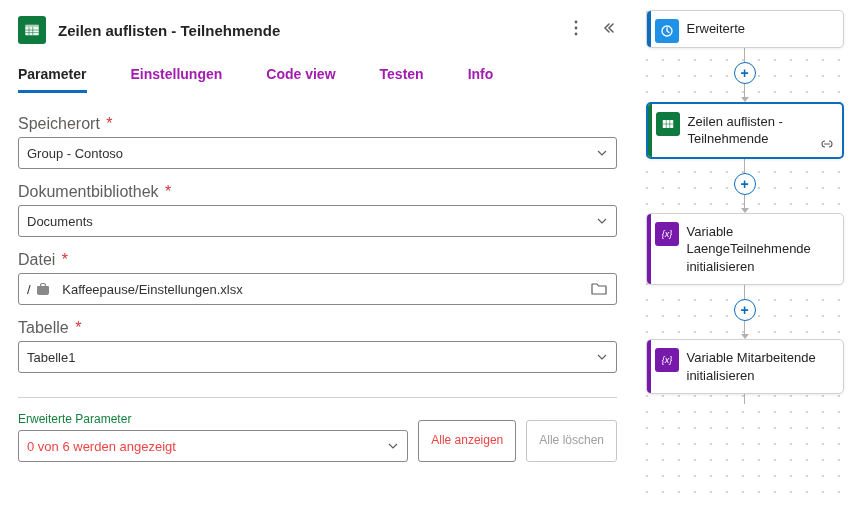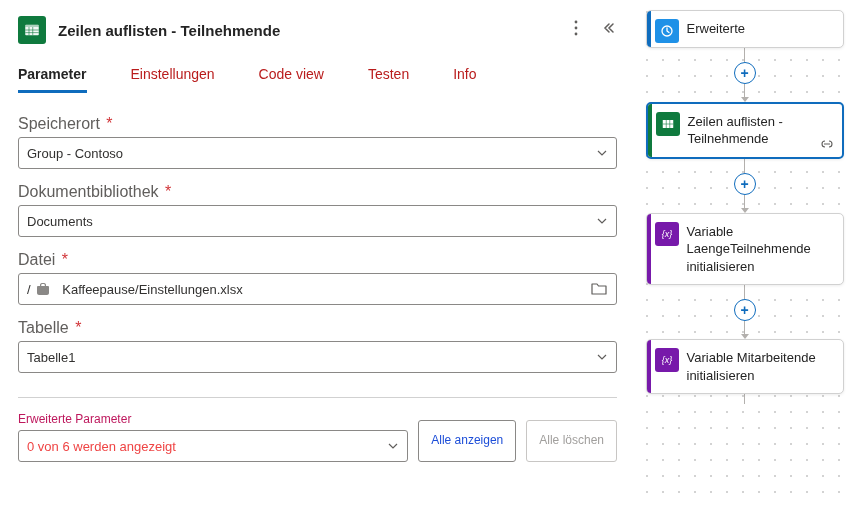--- a/index.html
+++ b/index.html
@@ -7,39 +7,39 @@
   
   .left-panel { width: 635px; padding: 16px 18px; }
   .card-header { display: flex; align-items: center; margin-bottom: 22px; }
   .excel-icon { width: 28px; height: 28px; background: #0f7a3e; border-radius: 3px; margin-right: 12px; display: flex; align-items: center; justify-content: center; }
   .excel-icon svg { width: 18px; height: 18px; }
   .card-title { font-size: 15px; font-weight: 600; color: #242424; flex: 1; }
   .header-icons { display: flex; gap: 14px; align-items: center; color: #605e5c; }
   .more-icon, .collapse-icon { cursor: pointer; padding: 2px; }
   
   .tabs { display: flex; gap: 44px; border-bottom: none; margin-bottom: 22px; }
-  .tab { font-size: 14px; color: #b91c1c; padding-bottom: 8px; cursor: pointer; font-weight: 400; }
+  .tab { font-size: 14px; color: #a21caf; padding-bottom: 8px; cursor: pointer; font-weight: 700; }
   .tab.active { color: #242424; border-bottom: 3px solid #0f6cbd; font-weight: 600; }
   
   .field { margin-bottom: 14px; }
   .field-label { font-size: 16px; color: #605e5c; margin-bottom: 4px; display: block; }
   .field-label .req { color: #d13438; margin-left: 2px; }
   .select-box { width: 100%; border: 1px solid #8a8886; border-radius: 3px; height: 32px; display: flex; align-items: center; padding: 0 8px; font-size: 13px; color: #323130; background: #fff; justify-content: space-between; cursor: pointer; }
   .chevron { width: 12px; height: 12px; }
   .file-box { width: 100%; border: 1px solid #8a8886; border-radius: 3px; height: 32px; display: flex; align-items: center; padding: 0 8px; font-size: 13px; color: #323130; background: #fff; justify-content: space-between; cursor: pointer; }
   .file-content { display: flex; align-items: center; gap: 4px; }
   .folder-icon { width: 18px; height: 16px; color: #605e5c; }
   
   .divider { border: none; border-top: 1px solid #d1d1d1; margin: 24px 0 14px; }
   
   .adv-row { display: flex; align-items: flex-end; gap: 10px; }
   .adv-select-wrap { flex: 1; }
-  .adv-label { font-size: 12px; color: #be185d; margin-bottom: 4px; display: block; }
+  .adv-label { font-size: 12px; color: #15803d; margin-bottom: 4px; display: block; }
   .adv-select { width: 100%; border: 1px solid #8a8886; border-radius: 3px; height: 32px; display: flex; align-items: center; padding: 0 8px; font-size: 13px; color: #ef4444; background: #fff; justify-content: space-between; cursor: pointer; }
-  .btn { height: 42px; padding: 0 12px; border: 1px solid #8a8886; border-radius: 3px; background: #fff; font-size: 12px; color: #1d4ed8; cursor: pointer; line-height: 1.3; text-align: center; display: flex; align-items: center; justify-content: center; }
+  .btn { height: 42px; padding: 0 12px; border: 1px solid #8a8886; border-radius: 3px; background: #fff; font-size: 12px; color: #ef4444; cursor: pointer; line-height: 1.3; text-align: center; display: flex; align-items: center; justify-content: center; }
   .btn.disabled { color: #a19f9d; border-color: #c8c6c4; cursor: default; }
   
   .right-panel { flex: 1; position: relative; background: #fff; padding-top: 4px; }
   .dot-bg { position: absolute; inset: 0; background-image: radial-gradient(circle, #b5b5b5 1px, transparent 1px); background-size: 16px 16px; background-position: 4px 4px; opacity: 0.6; }
   .flow { position: relative; display: flex; flex-direction: column; align-items: center; padding-top: 6px; }
   .node { width: 198px; background: #fff; border: 1px solid #d1d1d1; border-radius: 5px; box-shadow: 0 1px 3px rgba(0,0,0,0.08); display: flex; align-items: stretch; overflow: hidden; margin-bottom: 0; }
   .node.selected { border: 2px solid #0f6cbd; }
   .node .accent { width: 4px; flex-shrink: 0; }
   .node .node-icon { width: 32px; display: flex; align-items: flex-start; justify-content: center; padding-top: 8px; }
   .node .node-icon .iconbox { width: 24px; height: 24px; border-radius: 3px; display: flex; align-items: center; justify-content: center; }

